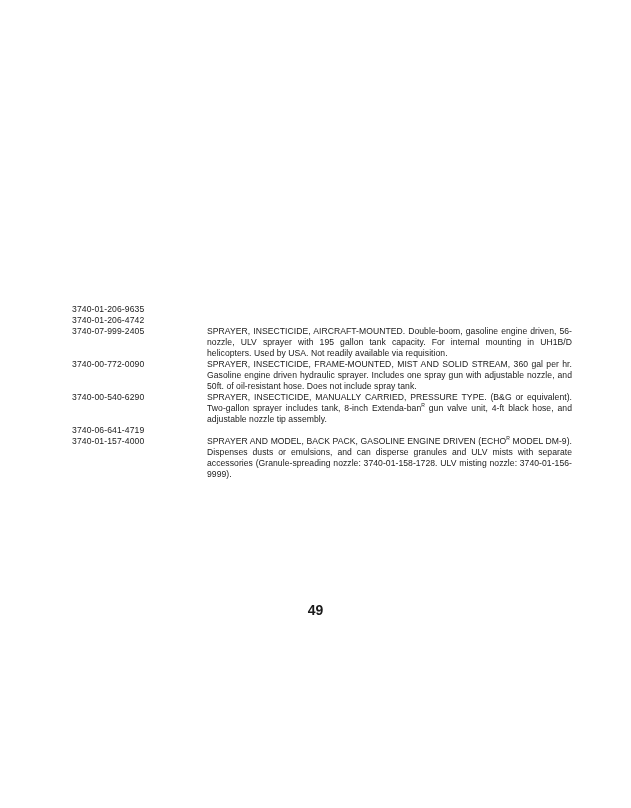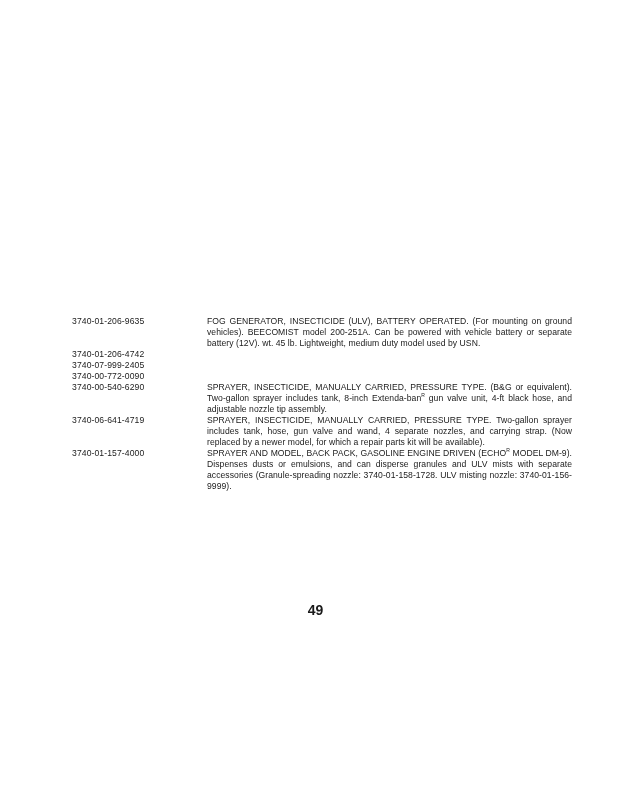--- a/index.html
+++ b/index.html
@@ -18,21 +18,21 @@
     .page {
       position: absolute;
       left: 0;
       top: 0;
       width: 631px;
       height: 808px;
     }
     .entries {
       position: absolute;
       left: 72px;
-      top: 316px;
+      top: 304px;
       width: 500px;
     }
     .entry {
       display: flex;
       align-items: flex-start;
     }
     .stock-number {
       flex: 0 0 135px;
       width: 135px;
       font-size: 8.6px;
@@ -65,43 +65,43 @@
     }
   </style>
 </head>
 <body>
 
 <div class="page">
   <div class="entries">
 
     <div class="entry">
       <div class="stock-number">3740-01-206-9635</div>
-      <div class="description">FOG GENERATOR, INSECTICIDE (ULV), BATTERY OPERATED. (For mounting on ground vehicles). BEECOMIST model 200-251A. Can be powered with vehicle battery or separate battery (12V). wt. 45 lb. Lightweight, medium duty model used by USN.</div>
     </div>
 
     <div class="entry">
       <div class="stock-number">3740-01-206-4742</div>
     </div>
 
     <div class="entry">
       <div class="stock-number">3740-07-999-2405</div>
+      <div class="description">SPRAYER, INSECTICIDE, AIRCRAFT-MOUNTED. Double-boom, gasoline engine driven, 56-nozzle, ULV sprayer with 195 gallon tank capacity. For internal mounting in UH1B/D helicopters. Used by USA. Not readily available via requisition.</div>
     </div>
 
     <div class="entry">
       <div class="stock-number">3740-00-772-0090</div>
+      <div class="description">SPRAYER, INSECTICIDE, FRAME-MOUNTED, MIST AND SOLID STREAM, 360 gal per hr. Gasoline engine driven hydraulic sprayer. Includes one spray gun with adjustable nozzle, and 50ft. of oil-resistant hose. Does not include spray tank.</div>
     </div>
 
     <div class="entry">
       <div class="stock-number">3740-00-540-6290</div>
       <div class="description"><span>SPRAYER, INSECTICIDE, MANUALLY CARRIED, PRESSURE TYPE. (B&amp;G or equivalent). Two-gallon sprayer includes tank, 8-inch Extenda-ban</span><sup>R</sup><span> gun valve unit, 4-ft black hose, and adjustable nozzle tip assembly.</span></div>
     </div>
 
     <div class="entry">
       <div class="stock-number">3740-06-641-4719</div>
-      <div class="description">SPRAYER, INSECTICIDE, MANUALLY CARRIED, PRESSURE TYPE. Two-gallon sprayer includes tank, hose, gun valve and wand, 4 separate nozzles, and carrying strap. (Now replaced by a newer model, for which a repair parts kit will be available).</div>
     </div>
 
     <div class="entry">
       <div class="stock-number">3740-01-157-4000</div>
       <div class="description"><span>SPRAYER AND MODEL, BACK PACK, GASOLINE ENGINE DRIVEN (ECHO</span><sup>R</sup><span> MODEL DM-9). Dispenses dusts or emulsions, and can disperse granules and ULV mists with separate accessories (Granule-spreading nozzle: 3740-01-158-1728. ULV misting nozzle: 3740-01-156-9999).</span></div>
     </div>
 
   </div>
 
   <div class="page-number">49</div>

